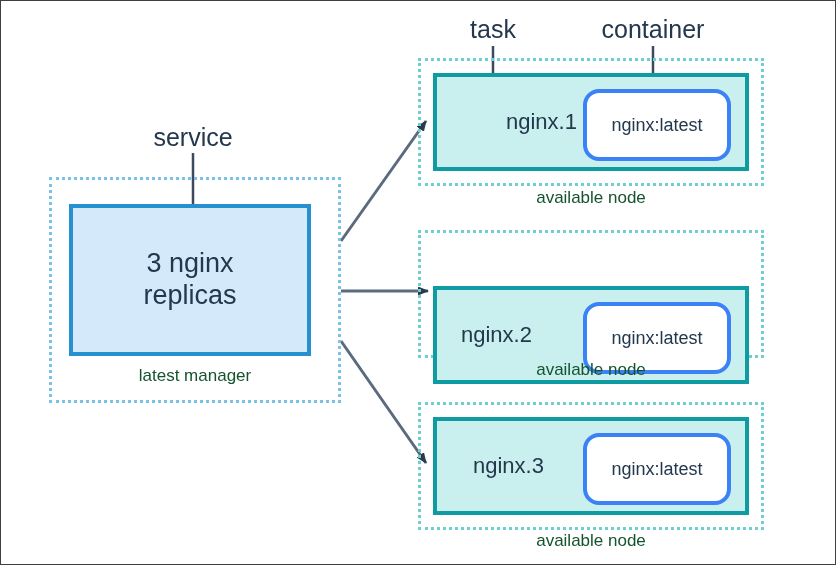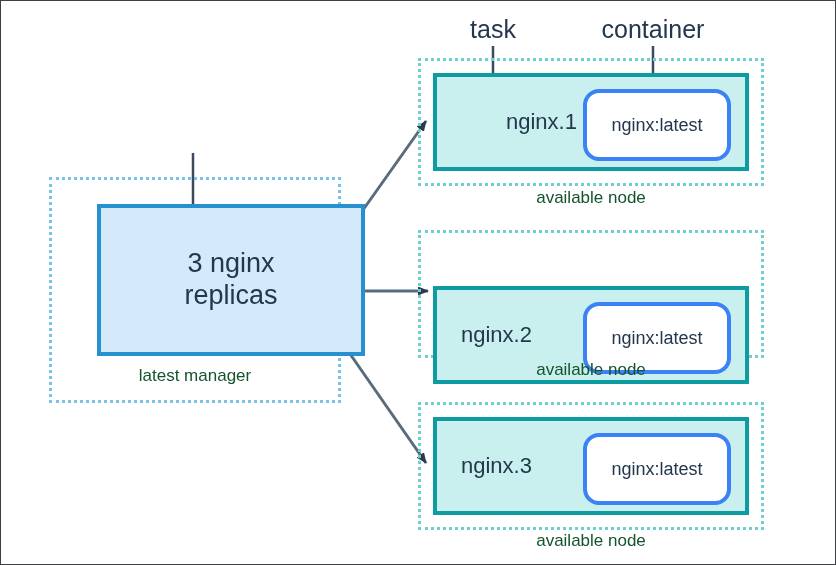--- a/index.html
+++ b/index.html
@@ -58,29 +58,28 @@
     width: 292px;
     height: 226px;
     border: 3px dotted #7cc2e6;
     box-sizing: border-box;
     background: transparent;
   }
   .service-box {
     position: absolute;
     left: 68px;
     top: 203px;
-    width: 268px;
+    width: 242px;
     height: 152px;
     background: #d4eafb;
     border: 4px solid #2790cf;
     box-sizing: border-box;
     display: flex;
     align-items: center;
     justify-content: center;
-    margin-left: 28px;
   }
   .service-text {
     color: #23374d;
     font-size: 27px;
     line-height: 1.18;
     text-align: center;
     white-space: pre-line;
   }
   .manager-caption {
     left: 48px;
@@ -140,21 +139,21 @@
     left: 417px;
     width: 346px;
   }
 
   
   .row1 { top: 57px; }
   .row2 { top: 229px; }
   .row3 { top: 401px; }
   .task1 { top: 72px; padding-left: 45px; }
   .task2 { top: 244px; margin-top: 41px; }
-  .task3 { top: 416px; }
+  .task3 { top: 416px; padding-left: 12px; }
   .cap1  { top: 188px; }
   .cap2  { top: 360px; }
   .cap3  { top: 531px; }
 </style>
 </head>
 <body>
 
 <div id="canvas">
 
   <svg id="wires" viewBox="0 0 836 565" xmlns="http://www.w3.org/2000/svg">
@@ -170,20 +169,21 @@
 
     <line x1="652" y1="45" x2="652" y2="97" stroke="#3b4a5c" stroke-width="2.5"></line>
 
     <line x1="340" y1="240" x2="425" y2="120" stroke="#5a6b7d" stroke-width="3" marker-end="url(#arrowhead)"></line>
 
     <line x1="340" y1="290" x2="427" y2="290" stroke="#5a6b7d" stroke-width="3" marker-end="url(#arrowhead)"></line>
 
     <line x1="340" y1="340" x2="425" y2="462" stroke="#5a6b7d" stroke-width="3" marker-end="url(#arrowhead)"></line>
   </svg>
 
+  <div class="annot" style="left:132px; top:124px; width:120px;">service</div>
 
   <div class="annot" style="left:572px; top:16px; width:160px;">container</div>
 
   <div class="annot" style="left:432px; top:16px; width:120px;">task</div>
 
   <div class="manager-group"></div>
 
   <div class="service-box">
     <div class="service-text">3 nginx
 replicas</div>

